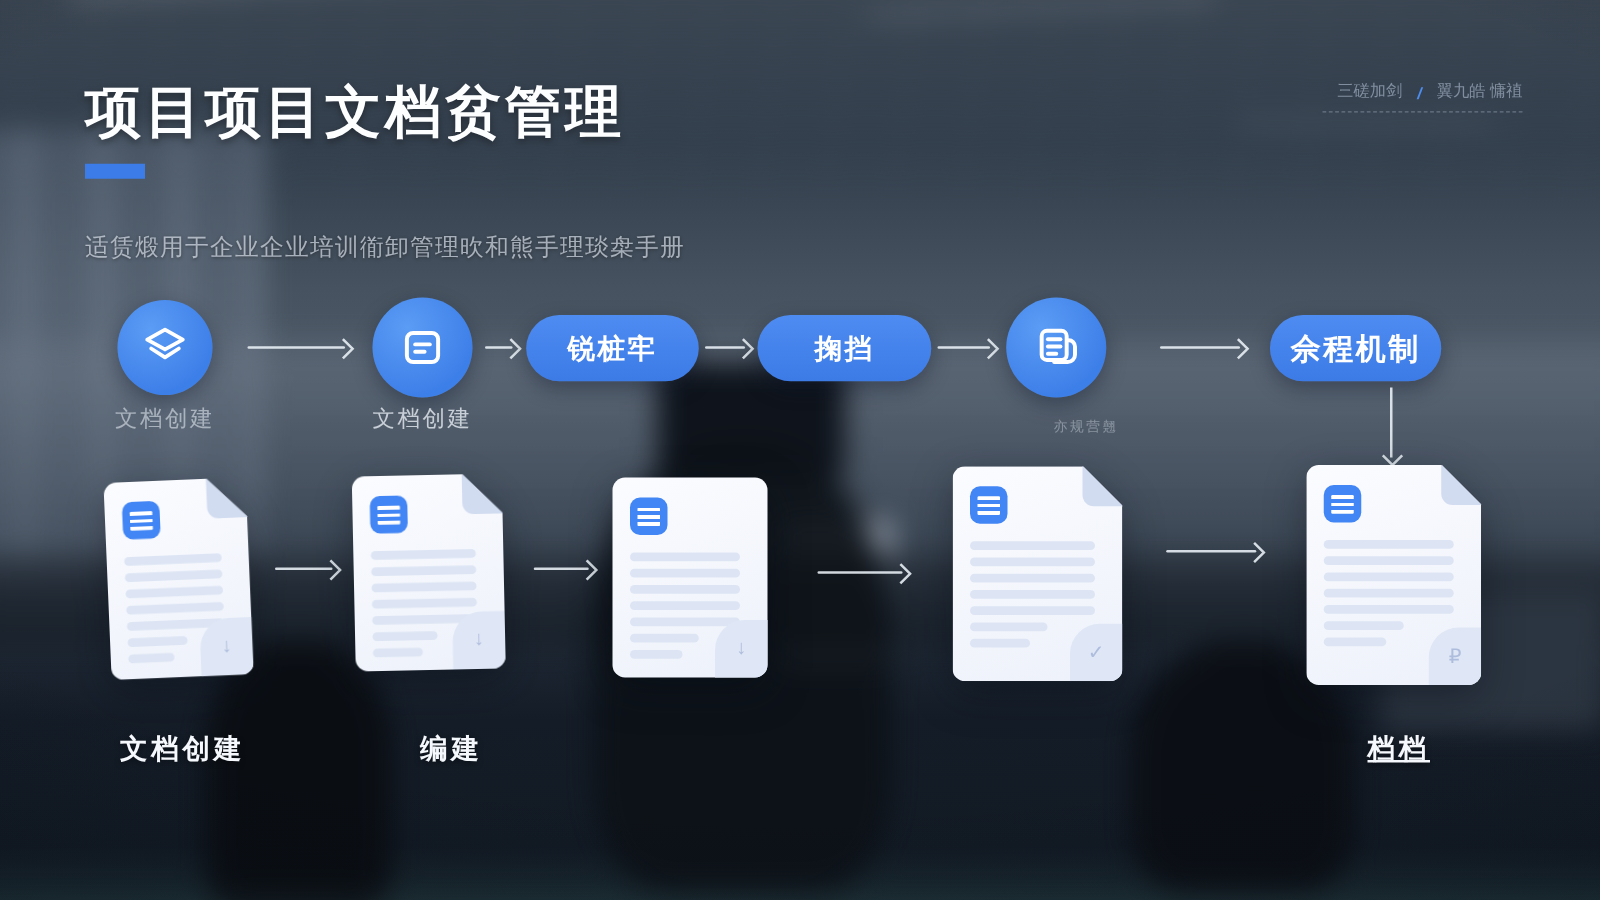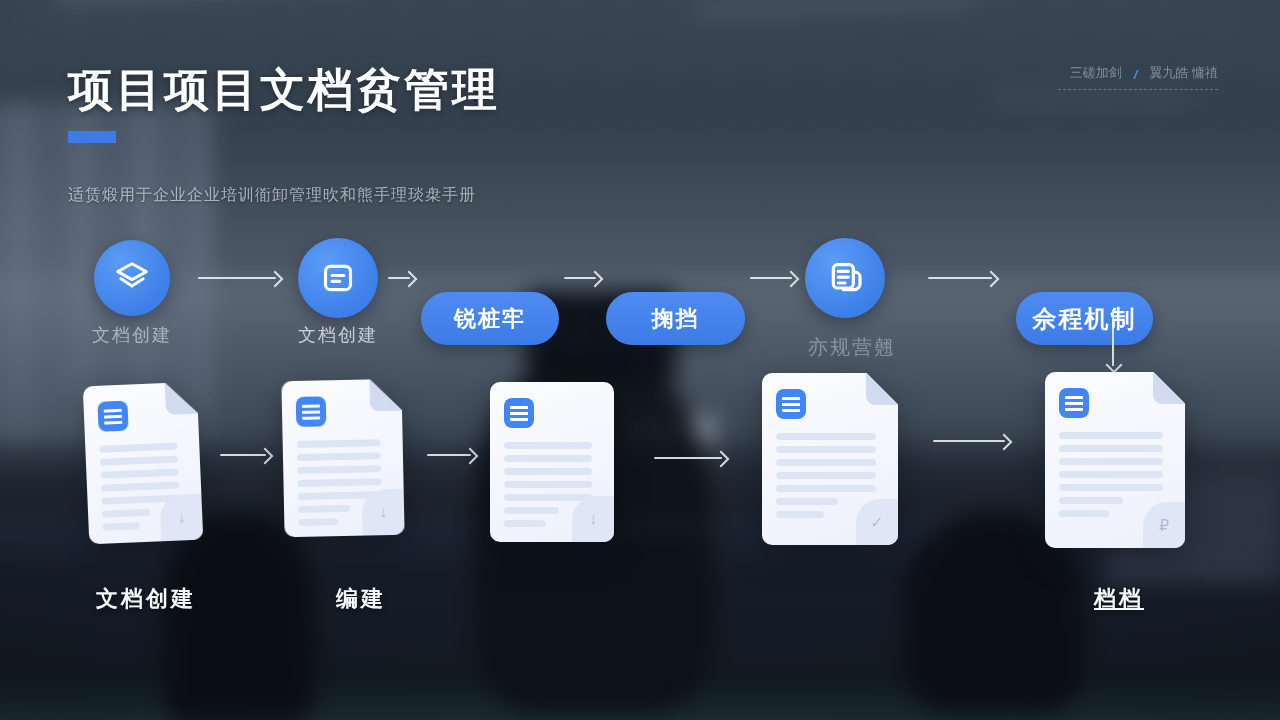--- a/index.html
+++ b/index.html
@@ -31,28 +31,28 @@
   .floorglow{left:0;bottom:-26px;right:0;height:64px;background:linear-gradient(180deg,rgba(35,58,60,0),rgba(44,74,76,.85));}
   .vignette{position:absolute;inset:0;background:radial-gradient(120% 90% at 50% 40%,rgba(0,0,0,0) 55%,rgba(5,10,18,.45) 100%);}
 
   
   .title{position:absolute;left:68px;top:60px;font-size:45px;font-weight:900;color:#fdfeff;letter-spacing:3px;text-shadow:0 2px 6px rgba(0,0,0,.35);}
   .title-bar{position:absolute;left:68px;top:131px;width:48px;height:12px;background:#3b7ce8;}
   .meta{position:absolute;left:1058px;top:64px;width:160px;font-size:13px;color:rgba(190,205,225,.55);}
   .meta-row{display:flex;align-items:flex-end;gap:12px;justify-content:flex-end;}
   .meta-sep{color:#4d8df0;font-weight:700;font-style:italic;}
   .meta-dash{margin-top:7px;border-top:1px dashed rgba(180,195,215,.4);}
-  .subtitle{position:absolute;left:68px;top:185px;font-size:16px;letter-spacing:1px;color:rgba(226,234,244,.66);text-shadow:0 1px 3px rgba(0,0,0,.4);}
+  .subtitle{position:absolute;left:68px;top:185px;font-size:19px;letter-spacing:1px;color:rgba(226,234,244,.66);text-shadow:0 1px 3px rgba(0,0,0,.4);}
 
   
   .flow-circle{position:absolute;border-radius:50%;display:flex;align-items:center;justify-content:center;
     background:radial-gradient(circle at 35% 30%,#5b9cf5,#3d7fe8 72%);box-shadow:0 6px 16px rgba(8,18,38,.35);}
   .flow-pill{position:absolute;height:53px;border-radius:27px;display:flex;align-items:center;justify-content:center;
     background:linear-gradient(180deg,#4e8cf2,#3c7ae6);color:#fff;font-weight:700;font-size:22px;letter-spacing:2px;
-    box-shadow:0 6px 16px rgba(8,18,38,.35);margin-top:40px;}
+    box-shadow:0 6px 16px rgba(8,18,38,.35);}
   .flow-label{position:absolute;width:140px;text-align:center;font-size:18px;letter-spacing:2px;}
 
   
   .arrow{position:absolute;height:16px;}
   .arrow .shaft{position:absolute;left:0;right:6px;top:50%;height:2px;margin-top:-1px;background:rgba(236,242,248,.88);border-radius:1px;}
   .arrow .head{position:absolute;right:1px;top:50%;width:10px;height:10px;margin-top:-5px;
     border-top:2px solid rgba(236,242,248,.88);border-right:2px solid rgba(236,242,248,.88);transform:rotate(45deg);}
   .arrow-down{position:absolute;width:16px;}
   .arrow-down .shaft{position:absolute;top:0;bottom:6px;left:50%;width:2px;margin-left:-1px;background:rgba(236,242,248,.88);}
   .arrow-down .head{position:absolute;bottom:1px;left:50%;width:10px;height:10px;margin-left:-5px;
@@ -160,21 +160,21 @@
 
   <div class="flow-circle" style="left:805px;top:238px;width:80px;height:80px;">
     <svg class="icon-svg" width="40" height="40" viewBox="0 0 24 24">
       <rect x="5" y="4" width="12" height="14" rx="2.5"></rect>
       <line x1="8" y1="8" x2="14" y2="8"></line>
       <line x1="8" y1="11.5" x2="14" y2="11.5"></line>
       <line x1="8" y1="15" x2="12" y2="15"></line>
       <path d="M18 8.5 a3 3 0 0 1 3 3 v4 a3.5 3.5 0 0 1 -3.5 3.5 h-6.5"></path>
     </svg>
   </div>
-  <div class="flow-label" style="left:782px;top:334px;font-size:20px;color:rgba(225,235,245,.4);">亦规营翹</div>
+  <div class="flow-label" style="left:799px;top:334px;font-size:11px;color:rgba(225,235,245,.4);">亦规营翹</div>
 
   <div class="arrow" style="left:928px;top:270px;width:70px;">
       <span class="shaft"></span>
       <span class="head"></span>
     </div>
 
   <div class="flow-pill" style="left:1016px;top:252px;width:137px;font-size:24px;">
     <span>佘程机制</span>
   </div>
 

